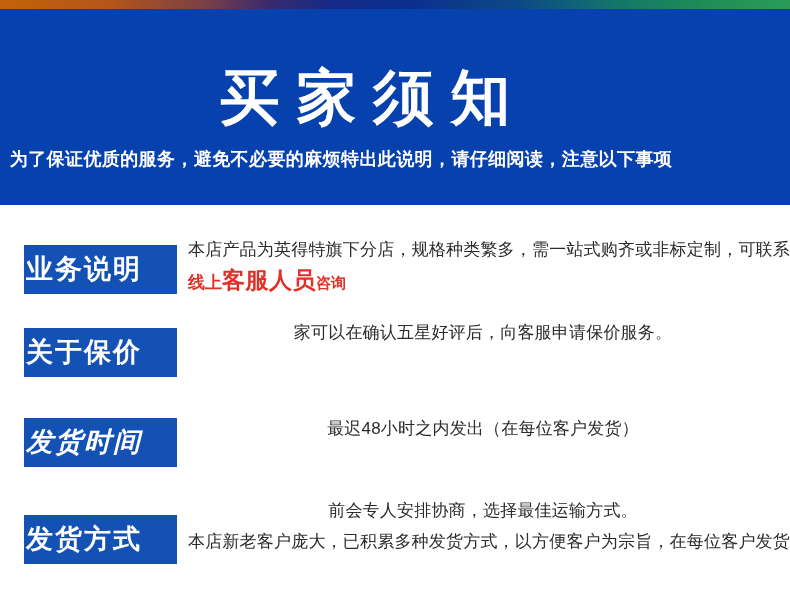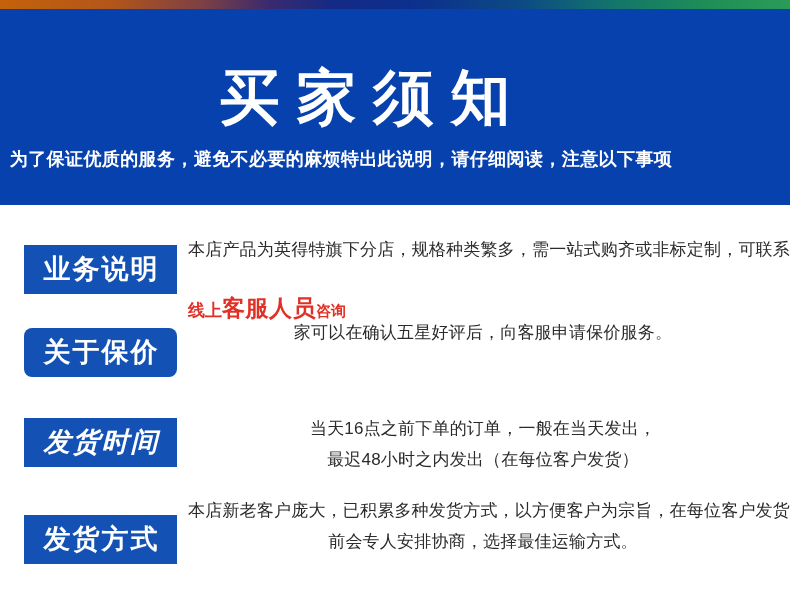--- a/index.html
+++ b/index.html
@@ -94,21 +94,20 @@
     position: absolute;
     left: 24px;
     width: 153px;
     height: 49px;
     background: #1352b4;
     color: #ffffff;
     font-size: 27px;
     font-weight: bold;
     letter-spacing: 2px;
     text-indent: 2px;
-    text-align: center;
     line-height: 49px;
     white-space: nowrap;
     box-sizing: border-box;
   }
   .row-body {
     position: absolute;
     left: 188px;
     width: 590px;
     color: #2a2a2a;
   }
@@ -126,21 +125,20 @@
     color: #3a3a3a;
     letter-spacing: 0px;
     white-space: nowrap;
   }
 
   
   .redline {
     line-height: 30px;
     white-space: nowrap;
     color: #e03127;
-    margin-top: 28px;
   }
   .red-sm {
     font-size: 17px;
     font-weight: bold;
     color: #e03127;
   }
   .red-lg {
     font-size: 23px;
     font-weight: bold;
     color: #e03127;
@@ -151,21 +149,21 @@
     font-weight: bold;
     color: #e03127;
   }
 
   
   #row-1 { top: 29px; }
   #row-1 .row-label { top: 11px; }
   #row-1 .row-body  { top: 0px; }
 
   #row-2 { top: 112px; }
-  #row-2 .row-label { top: 11px; border-radius: 8px; }
+  #row-2 .row-label { top: 11px; }
   #row-2 .row-body  { top: 0px; }
 
   #row-3 { top: 202px; }
   #row-3 .row-label { top: 11px; font-style: italic; }
   #row-3 .row-body  { top: 6px; }
 
   #row-4 { top: 284px; }
   #row-4 .row-label { top: 26px; }
   #row-4 .row-body  { top: 6px; }
 </style>
@@ -196,27 +194,26 @@
     <div class="row" id="row-2">
       <div class="row-label">关于保价</div>
       <div class="row-body">
         <div class="body-line">家可以在确认五星好评后，向客服申请保价服务。</div>
       </div>
     </div>
 
     <div class="row" id="row-3">
       <div class="row-label">发货时间</div>
       <div class="row-body">
-        <div class="body-line">当天16点之前下单的订单，一般在当天发出，</div>
         <div class="body-line">最迟48小时之内发出（在每位客户发货）</div>
       </div>
     </div>
 
     <div class="row" id="row-4">
       <div class="row-label">发货方式</div>
       <div class="row-body">
+        <div class="body-line">前会专人安排协商，选择最佳运输方式。</div>
         <div class="body-line">本店新老客户庞大，已积累多种发货方式，以方便客户为宗旨，在每位客户发货</div>
-        <div class="body-line">前会专人安排协商，选择最佳运输方式。</div>
       </div>
     </div>
 
   </div>
 </div>
 
 </body></html>

